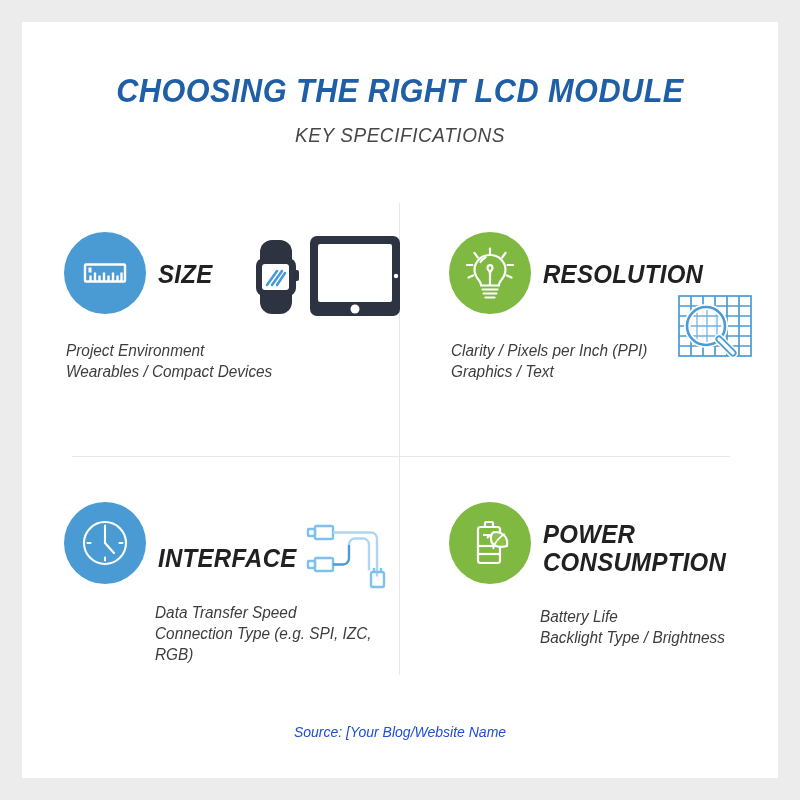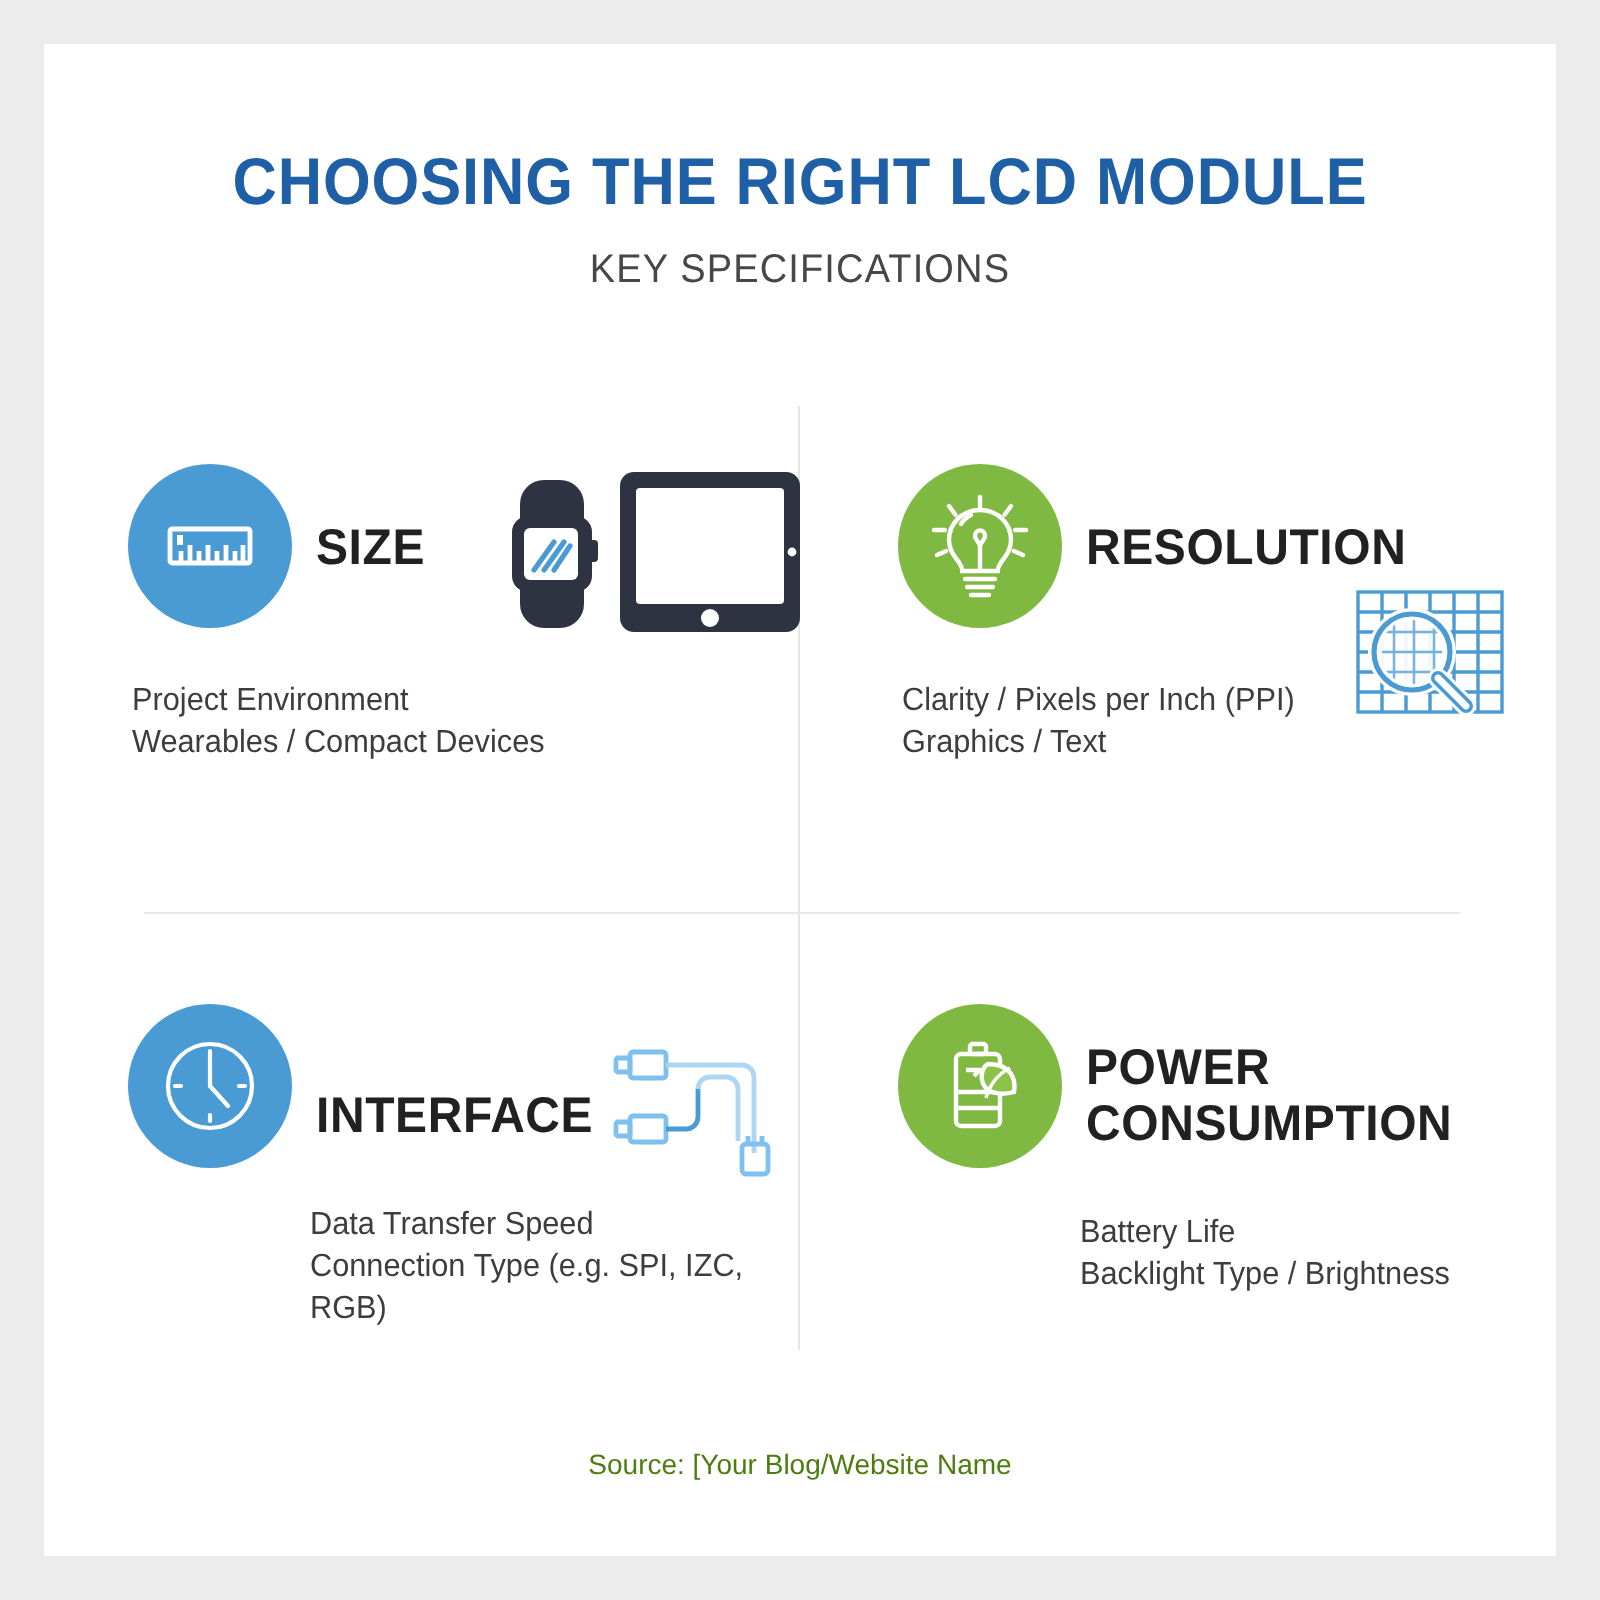--- a/index.html
+++ b/index.html
@@ -14,20 +14,21 @@
     overflow: hidden;
   }
   #infographic-card {
     position: absolute;
     left: 22px;
     top: 22px;
     width: 756px;
     height: 756px;
     background: #ffffff;
     box-sizing: border-box;
+    font-style: italic;
   }
 
   
   #header { position: absolute; left: 0; top: 0; width: 756px; }
   #main-title {
     text-align: center;
     color: #1f5fa5;
     font-family: "Liberation Sans Narrow", "Liberation Sans", sans-serif;
     font-size: 33px;
     font-weight: bold;
@@ -127,21 +128,21 @@
   #lines-interface  { margin-left: 107px; margin-top: 16px; }
   #lines-power      { margin-left: 107px; margin-top: 20px; }
 
   
   #footer-source {
     position: absolute;
     left: 0;
     top: 702px;
     width: 756px;
     text-align: center;
-    color: #4d7c0f;
+    color: #1d4ed8;
     font-family: "Liberation Sans Narrow", "Liberation Sans", sans-serif;
     font-size: 14px;
   }
 </style>
 </head>
 <body>
 
 <div id="infographic-card">
 
   <div id="header">

